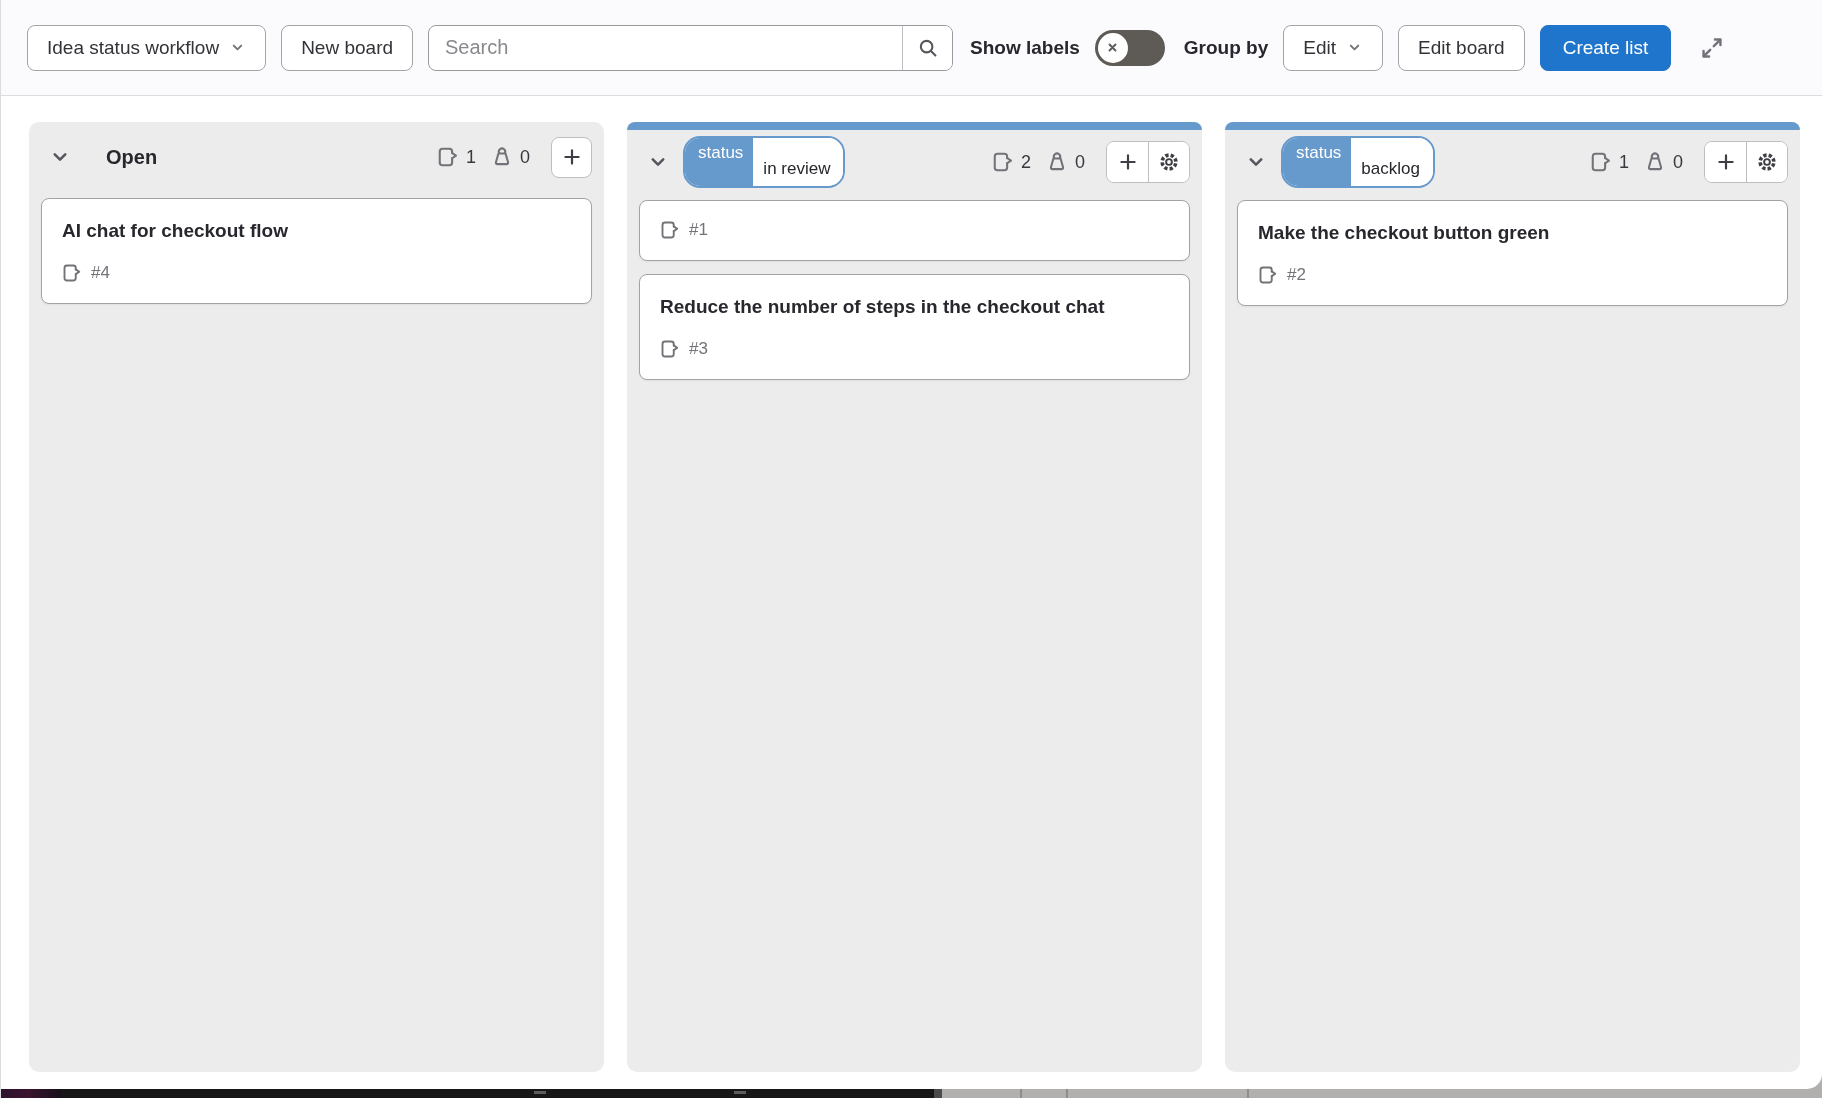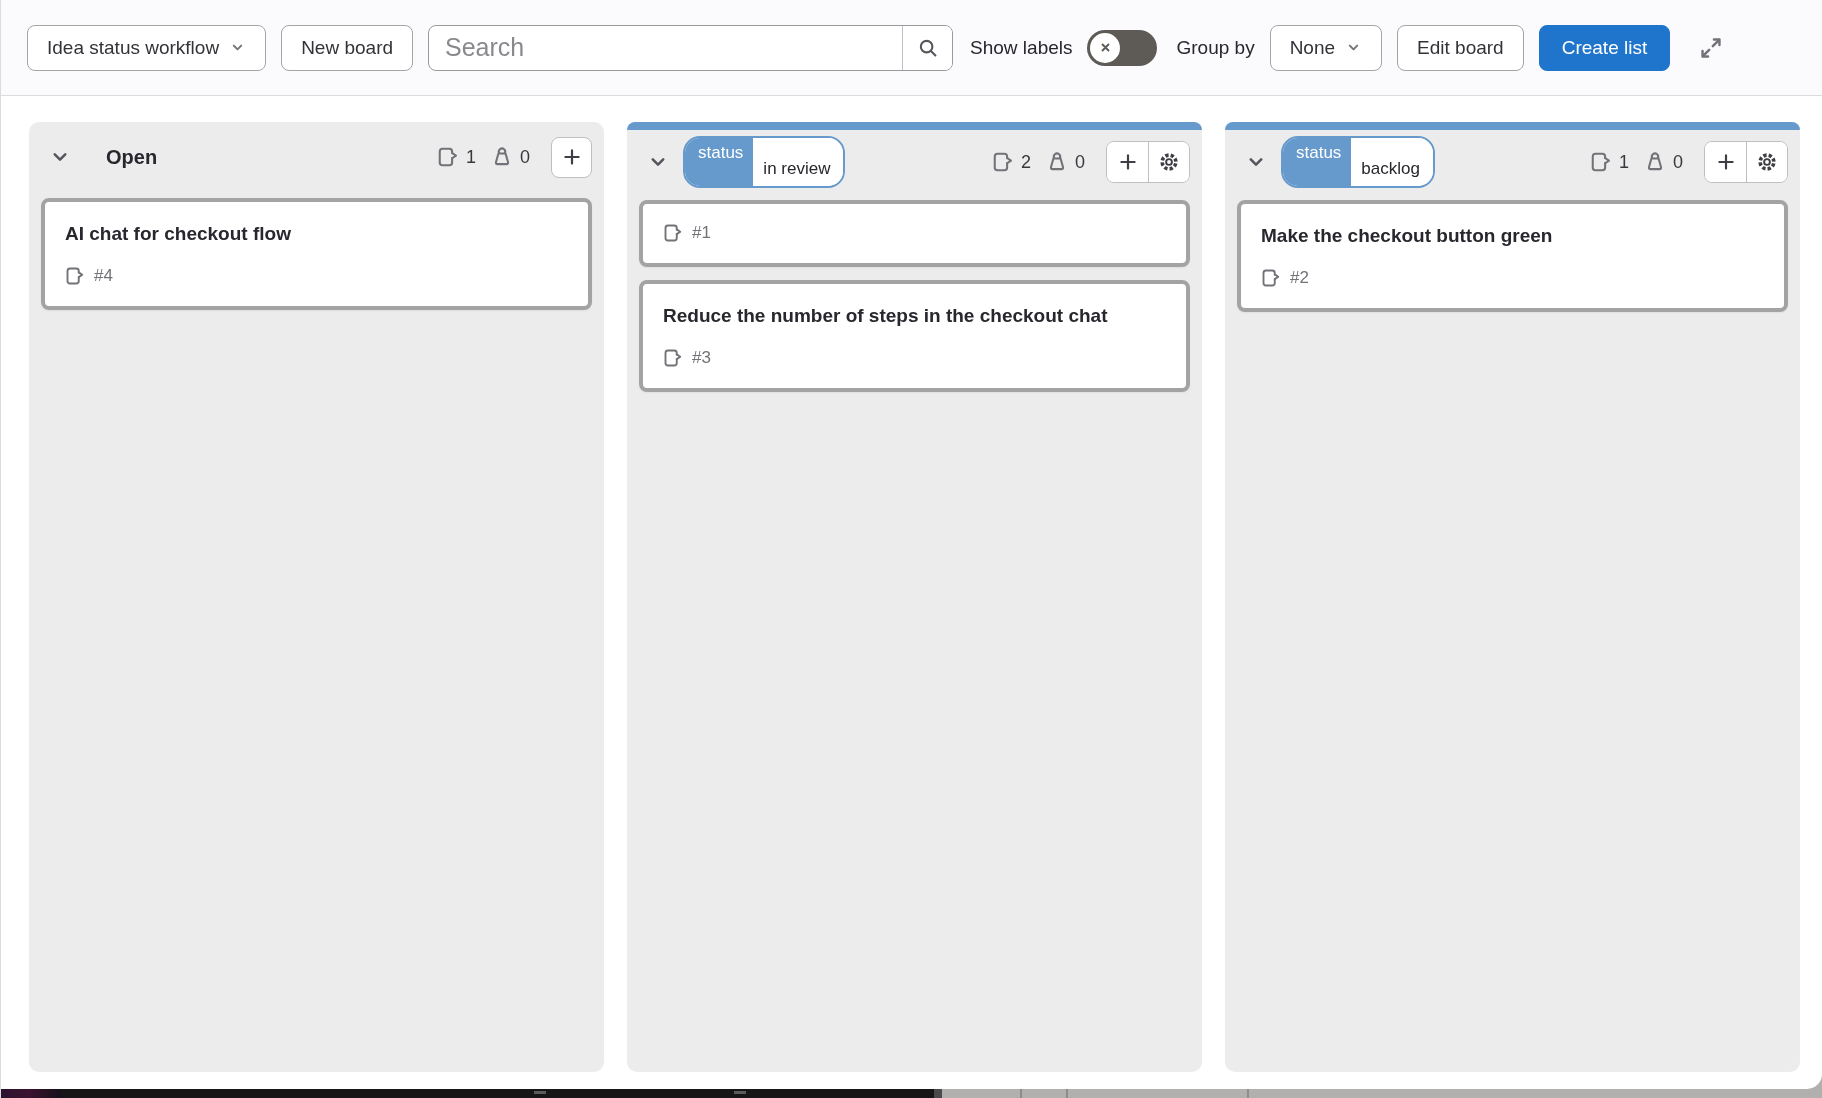--- a/index.html
+++ b/index.html
@@ -22,30 +22,30 @@
   }
   .btn-primary {
     background: #1f75cb; border-color: #1f75cb; color: #fff; font-weight: 500;
     padding: 0 22px;
   }
   .search {
     width: 525px; height: 46px; display: flex; align-items: stretch;
     background: #fff; border: 1px solid #9a999e; border-radius: 8px; overflow: hidden;
   }
   .search input {
-    flex: 1; border: none; outline: none; font-family: inherit; font-size: 25px;
+    flex: 1; border: none; outline: none; font-family: inherit; font-size: 20px;
     padding: 0 16px; color: #333238; background: transparent;
   }
   .search input::placeholder { color: #89888d; }
   .search-btn {
     width: 50px; display: flex; align-items: center; justify-content: center;
     border: none; border-left: 1px solid #bfbfc3; background: #fff; cursor: pointer;
     color: #57565c;
   }
-  .bold-label { font-size: 19px; font-weight: 400; color: #28272d; white-space: nowrap; }
+  .bold-label { font-size: 19px; font-weight: 700; color: #28272d; white-space: nowrap; }
   .toggle {
     position: relative; width: 70px; height: 36px; border-radius: 18px;
     background: #5e5b57; border: none; cursor: pointer; flex: none;
   }
   .toggle .knob {
     position: absolute; left: 3px; top: 3px; width: 30px; height: 30px;
     border-radius: 50%; background: #fff; display: flex; align-items: center;
     justify-content: center; color: #5e5b57;
   }
   .expand-btn {
@@ -93,21 +93,21 @@
   }
   .btn-group .seg-btn {
     width: 41px; height: 40px; border: none; background: #fff; cursor: pointer;
     display: flex; align-items: center; justify-content: center; color: #3f3e44;
   }
   .btn-group .seg-btn + .seg-btn { border-left: 1px solid #bfbfc3; }
   .standalone { margin-left: 6px; flex: none; }
 
   .cards { padding: 6px 12px 12px; overflow: hidden; }
   .card {
-    background: #fff; border: 4px solid #a3a3a3; border-radius: 8px;
+    background: #fff; border: 1px solid #a3a3a3; border-radius: 8px;
     padding: 19px 20px 20px; margin-bottom: 13px; cursor: pointer;
     box-shadow: 0 1px 2px rgba(31,30,36,0.06);
   }
   .card-title {
     font-size: 19px; font-weight: 700; color: #28272d; line-height: 1.35;
     margin-bottom: 19px;
   }
   .card-meta { display: flex; align-items: center; gap: 9px; color: #737278; font-size: 17px; }
 
   
@@ -169,21 +169,21 @@
           <svg viewBox="0 0 16 16" fill="none" stroke="currentColor" stroke-width="1.8" stroke-linecap="round">
               <path d="M5.2 5.2l5.6 5.6M10.8 5.2l-5.6 5.6"></path>
             </svg>
         </span>
       </span>
     </button>
 
     <span class="bold-label" style="margin-left:4px">Group by</span>
 
     <button class="btn">
-      <span>None</span>
+      <span>Edit</span>
       <span class="icon i16 muted">
         <svg viewBox="0 0 16 16" fill="none" stroke="currentColor" stroke-width="1.8" stroke-linecap="round" stroke-linejoin="round">
             <path d="M4.5 6.2 8 9.7l3.5-3.5"></path>
           </svg>
       </span>
     </button>
 
     <button class="btn">Edit board</button>
 
     <button class="btn btn-primary">Create list</button>

